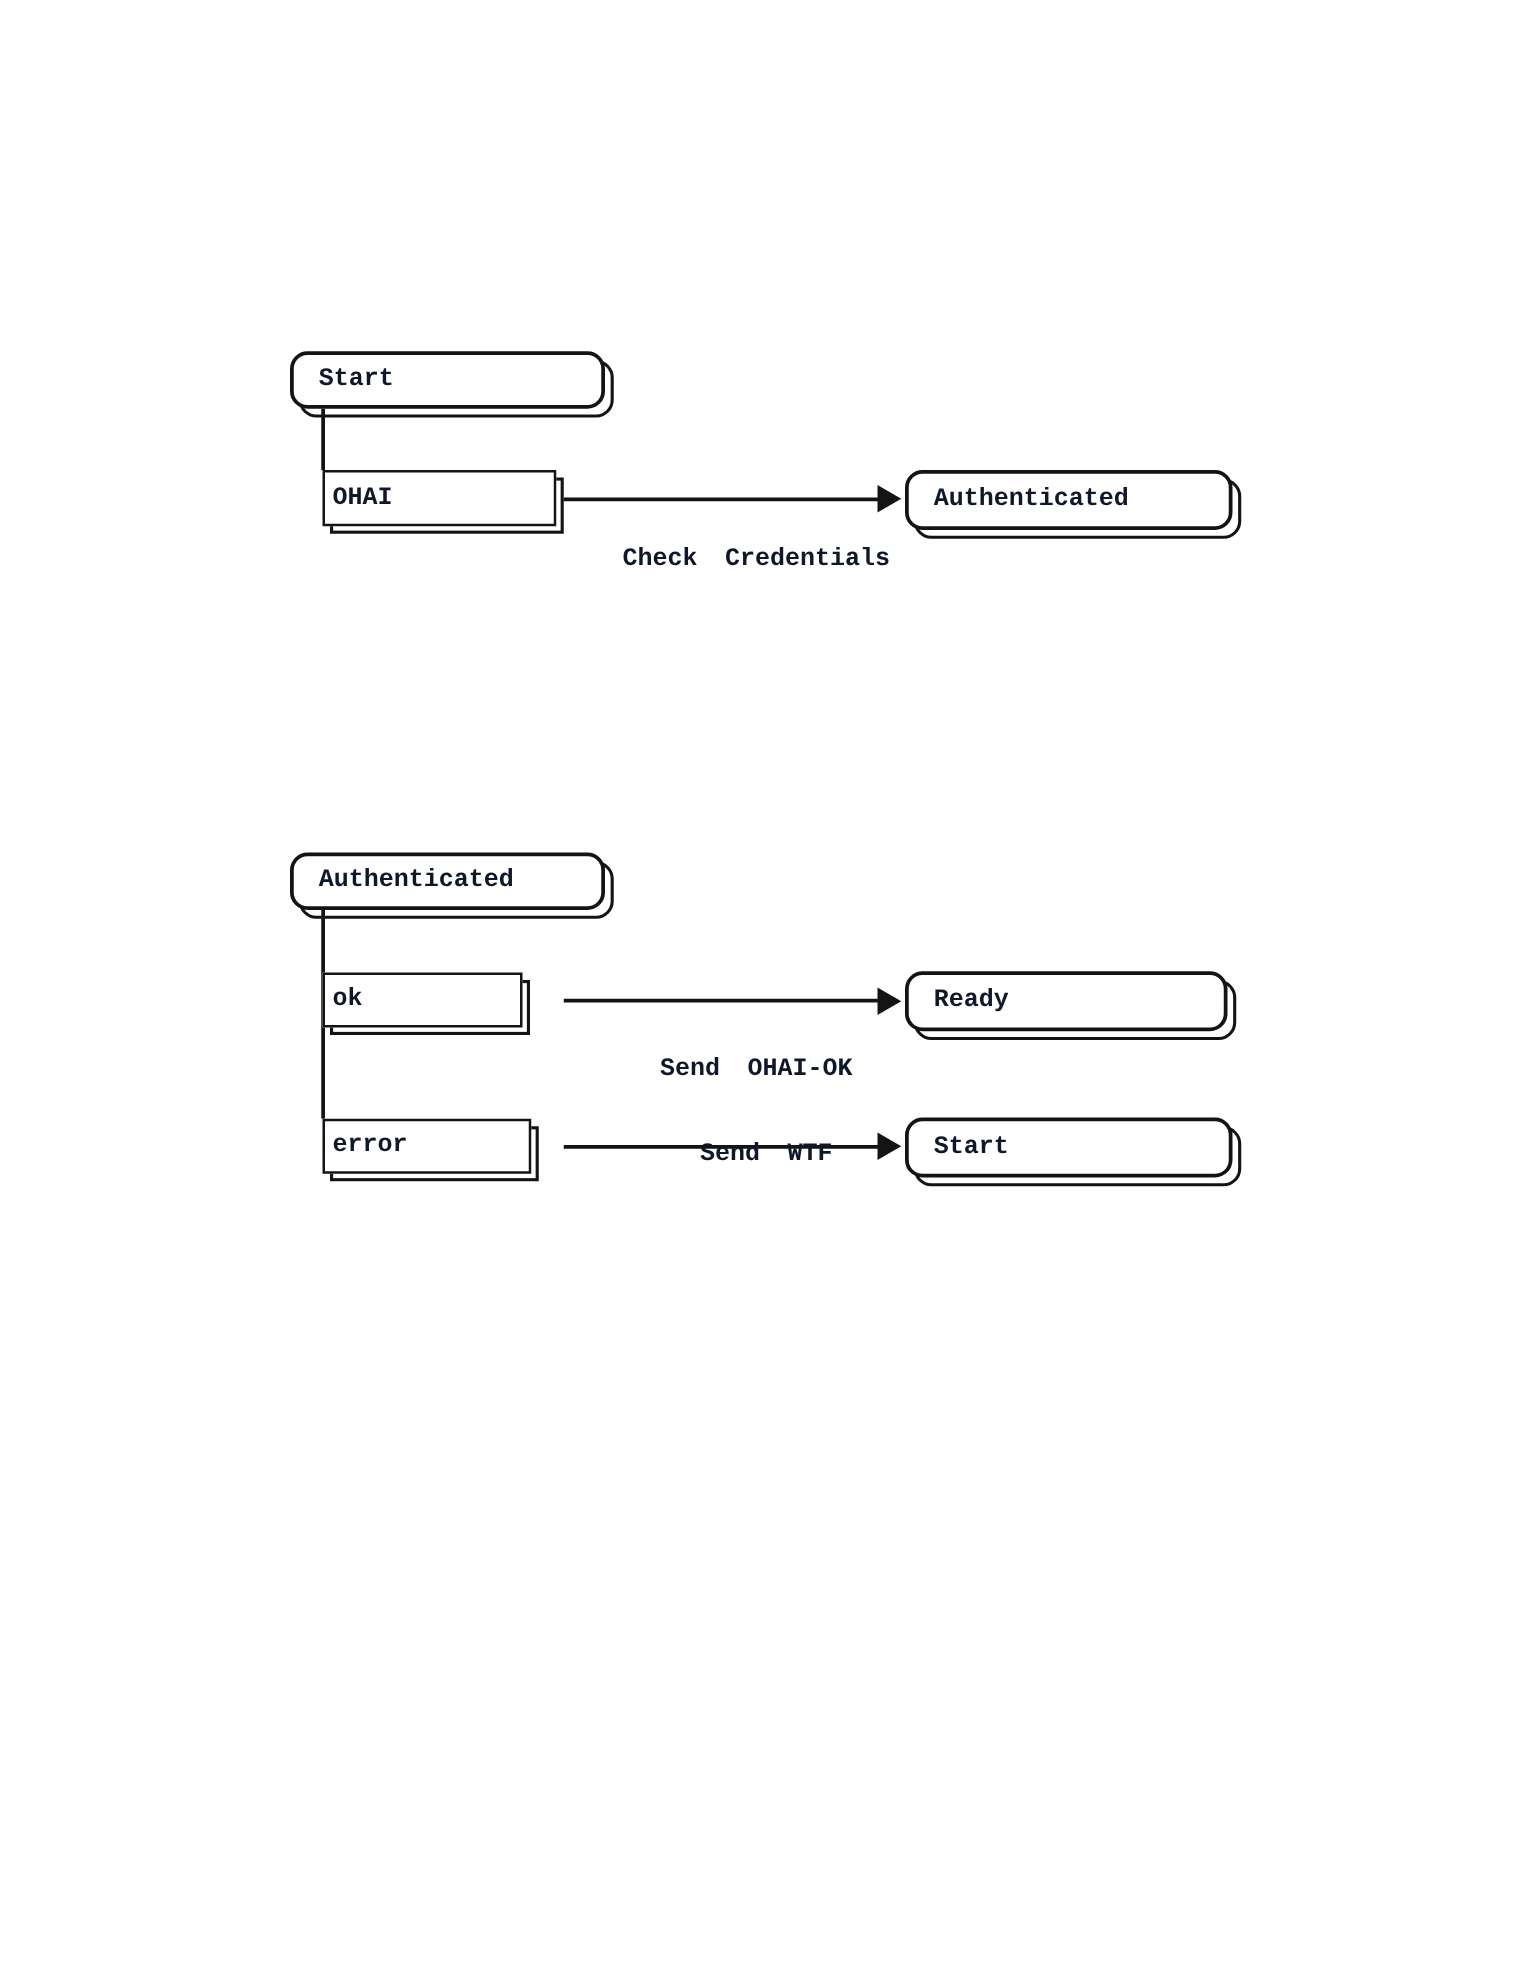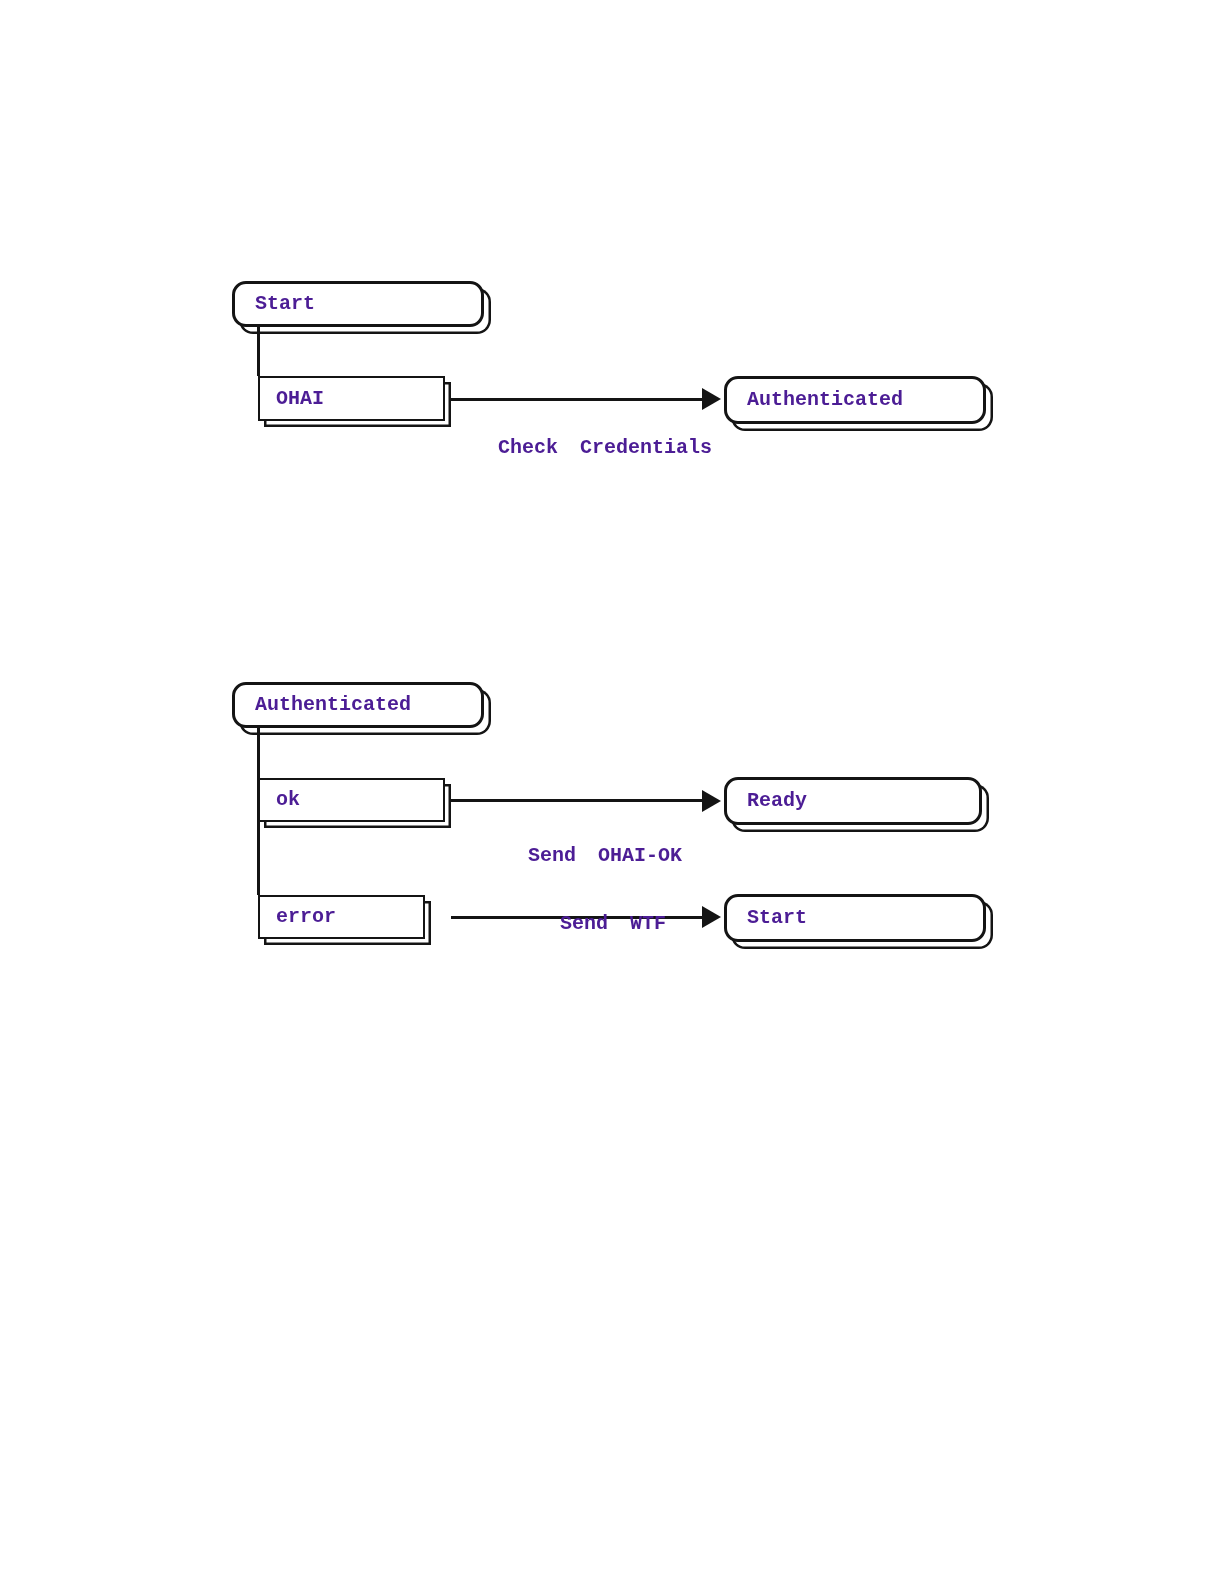--- a/index.html
+++ b/index.html
@@ -9,21 +9,21 @@
   }
   #canvas {
     position: relative;
     width: 1224px;
     height: 1584px;
     background: #ffffff;
     font-family: "Liberation Mono", "DejaVu Sans Mono", monospace;
     font-size: 20px;
     line-height: 24px;
     font-weight: 700;
-    color: #4c1d95;
+    color: #0f172a;
     overflow: hidden;
   }
   
   .state-box {
     position: absolute;
     box-sizing: border-box;
     background: #ffffff;
     border: 3px solid #141414;
     border-radius: 14px;
     display: flex;
@@ -32,21 +32,21 @@
     box-shadow: 7px 7px 0 -2.5px #ffffff, 7px 7px 0 0 #141414;
   }
   
   .event-box {
     position: absolute;
     box-sizing: border-box;
     background: #ffffff;
     border: 2.5px solid #141414;
     display: flex;
     align-items: center;
-    padding-left: 16px;
+    padding-left: 6px;
     box-shadow: 6px 6px 0 -2.5px #ffffff, 6px 6px 0 0 #141414;
     font-family: Liberation Mono, monospace;
   }
   .vline {
     position: absolute;
     width: 3px;
     background: #141414;
   }
   .hline {
     position: absolute;
@@ -91,21 +91,21 @@
   </div>
 
   <div class="action-label" style="left:450px; top:436px; width:262px;">Check Credentials</div>
 
   <div class="state-box" style="left:232px; top:682px; width:252px; height:46px;">
     <span>Authenticated</span>
   </div>
 
   <div class="vline" style="left:257px; top:728px; height:167px;"></div>
 
-  <div class="event-box" style="left:258px; top:778px; width:187px; height:44px;text-align:center;">
+  <div class="event-box" style="left:258px; top:778px; width:160px; height:44px;text-align:center;">
     <span>ok</span>
   </div>
 
   <div class="hline" style="left:451px; top:799px; width:252px;"></div>
   <div class="arrow-head" style="left:702px; top:790px;"></div>
 
   <div class="state-box" style="left:724px; top:777px; width:258px; height:48px;">
     <span>Ready</span>
   </div>
 

